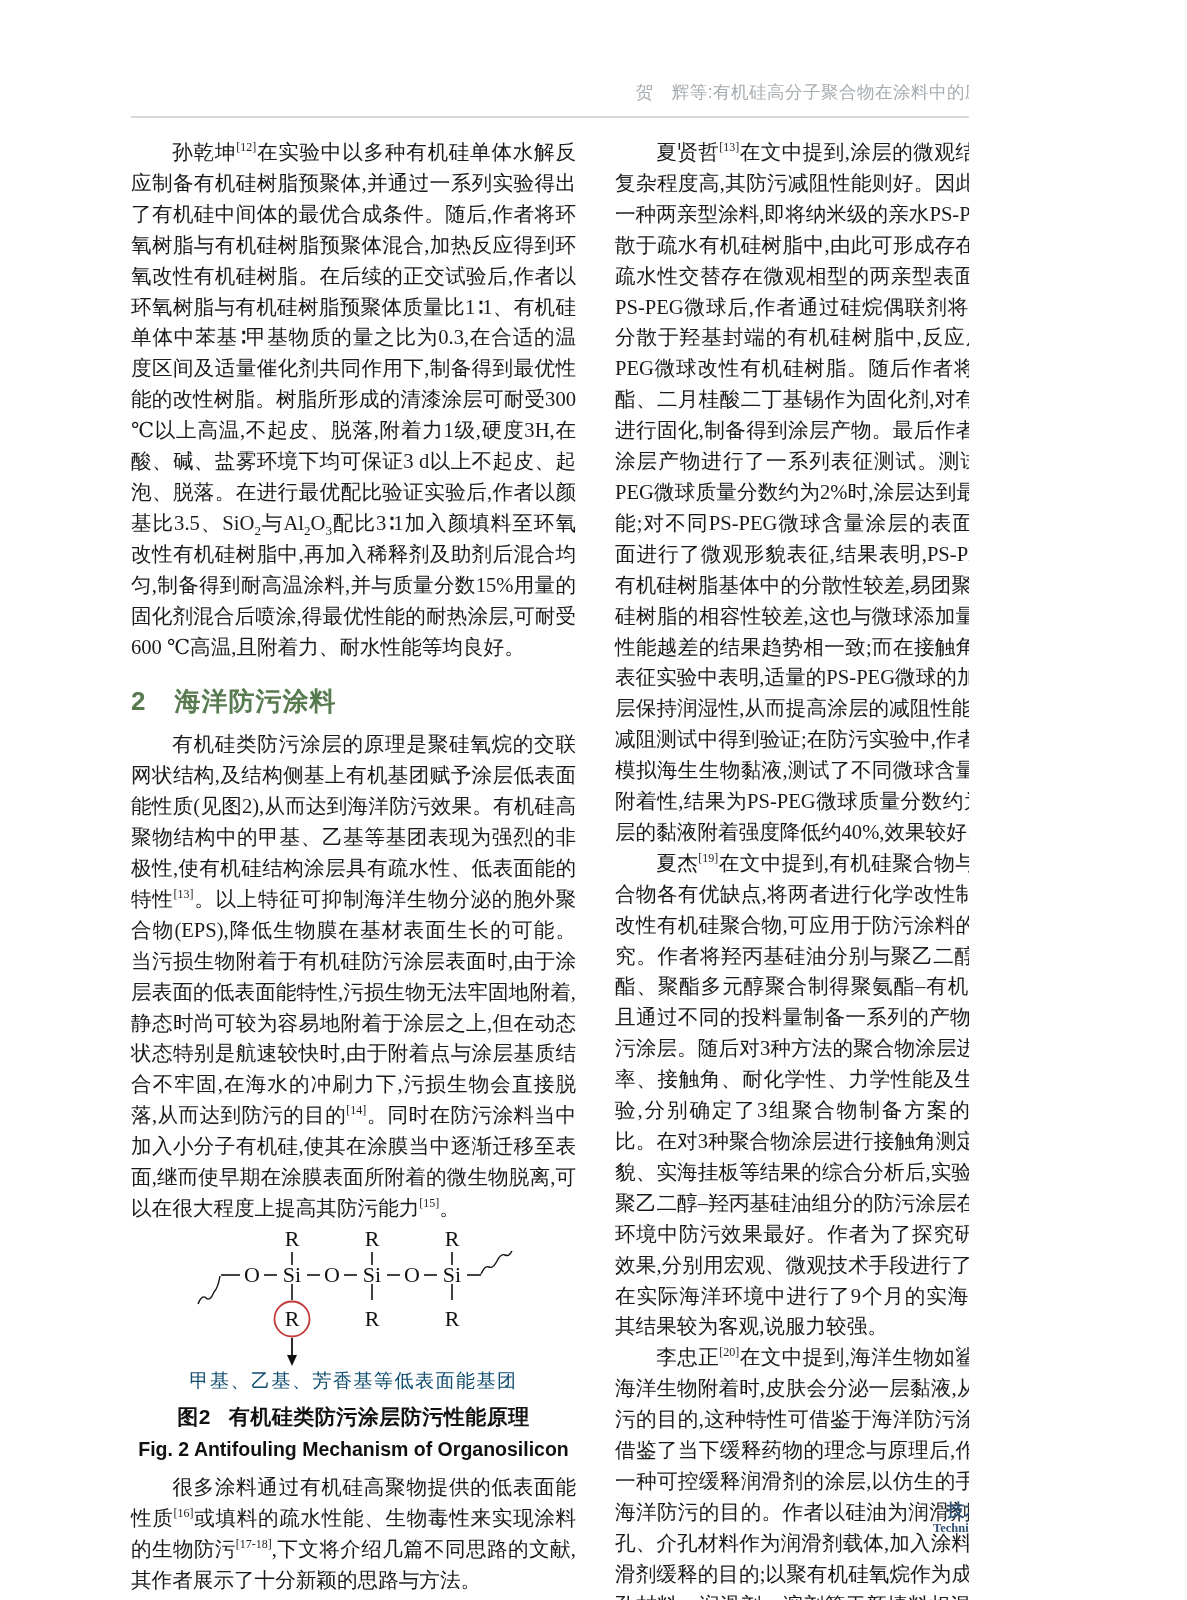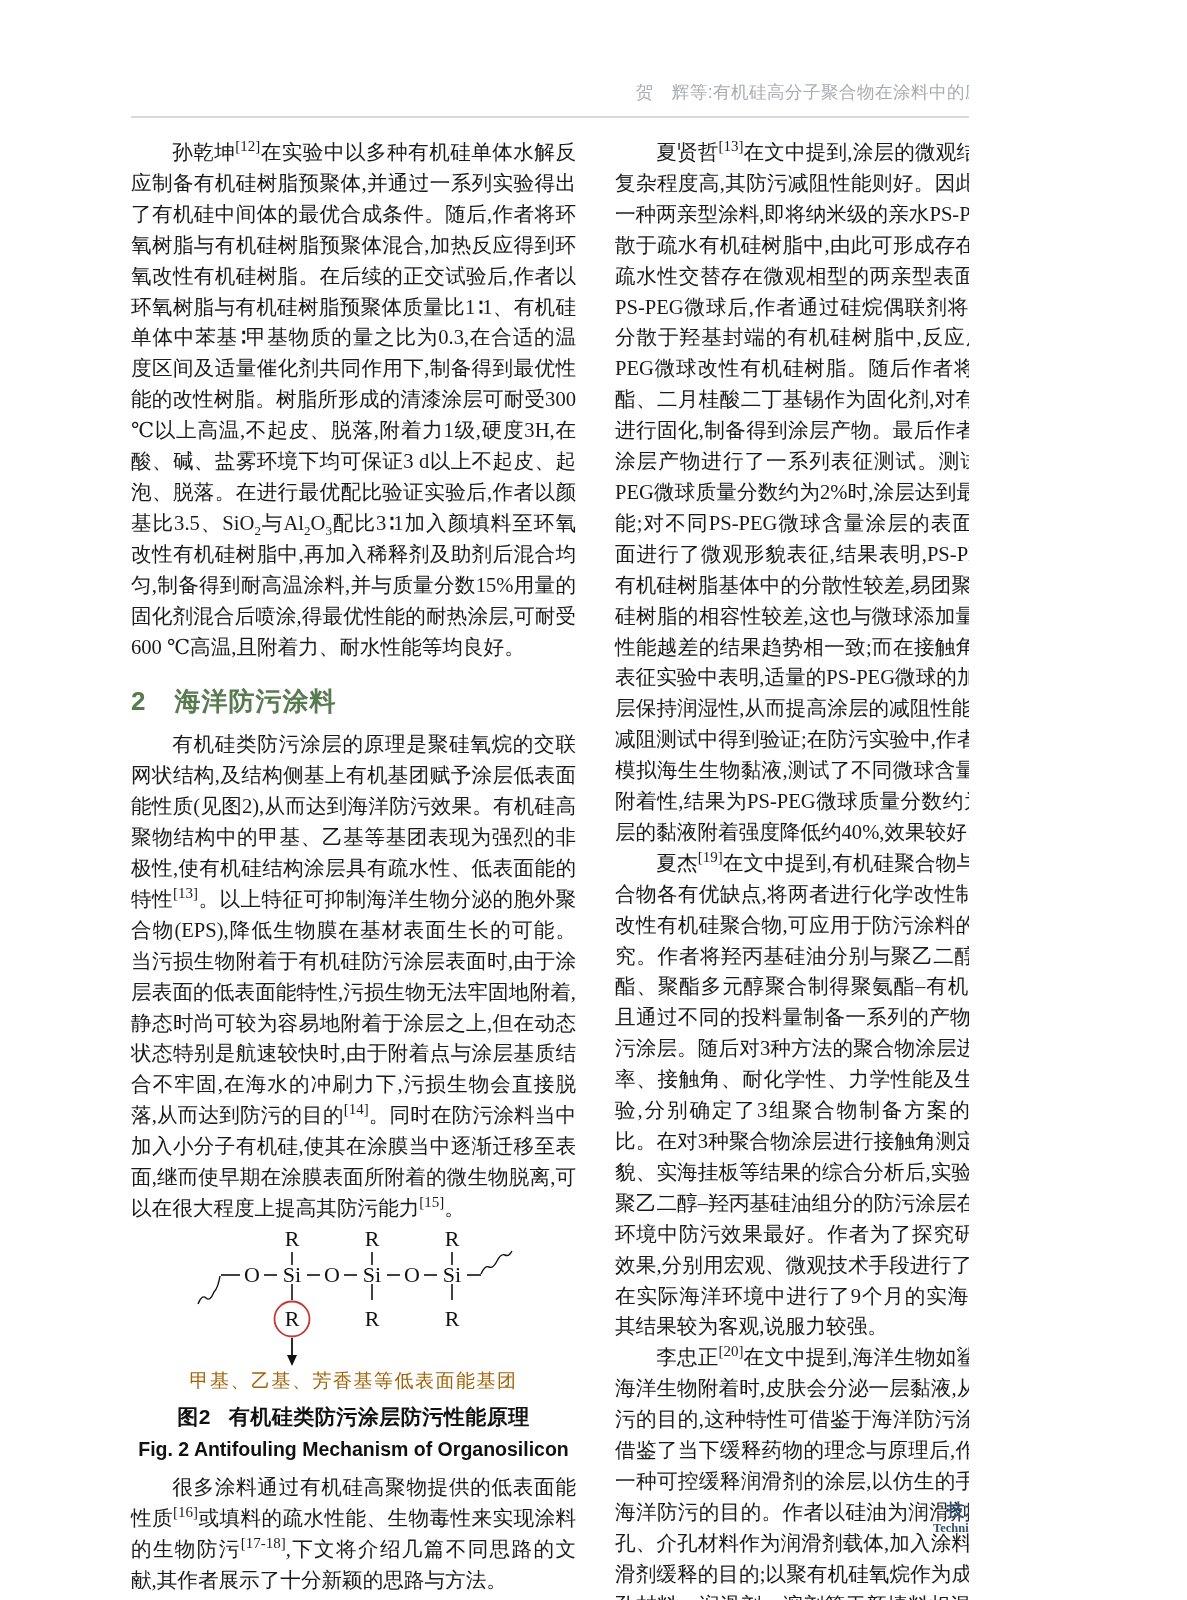--- a/index.html
+++ b/index.html
@@ -19,31 +19,31 @@
   }
   .columns {
     position:absolute; top:137px; left:131px; width:929px;
     display:flex; gap:39px;
   }
   .col { width:445px; }
   p.body-para {
     margin:0; text-indent:2em; text-align:justify;
     font-size:20.6px; line-height:30.9px; color:#1a1a1a;
   }
-  sup { font-size:15px; vertical-align:super; line-height:0; }
+  sup { font-size:12px; vertical-align:super; line-height:0; }
   sub { font-size:13px; vertical-align:sub; line-height:0; }
   .section-heading {
     margin:22px 0 10px 0; font-family:"Liberation Sans","DejaVu Sans",sans-serif;
     font-size:26px; font-weight:bold; color:#587a50; letter-spacing:1px;
   }
   .section-heading .sec-num { margin-right:28px; }
   .chem-figure { margin:6px 0 0 0; text-align:center; }
   .chem-figure svg { display:block; margin:0 auto; }
   .fig-annotation {
-    font-size:19px; color:#a16207; letter-spacing:1.5px; margin-top:0px;
+    font-size:19px; color:#0c4a6e; letter-spacing:1.5px; margin-top:0px;
     font-family:"Liberation Serif","DejaVu Serif",serif;
   }
   .cap-cn {
     margin-top:9px; font-family:"Liberation Sans","DejaVu Sans",sans-serif;
     font-size:21px; font-weight:bold; color:#111111; letter-spacing:0.5px;
   }
   .cap-cn .cap-label { padding-right:18px; }
   .cap-en {
     margin-top:5px; font-family:Liberation Sans, sans-serif;
     font-size:19.5px; font-weight:bold; line-height:26px; color:#111111;

